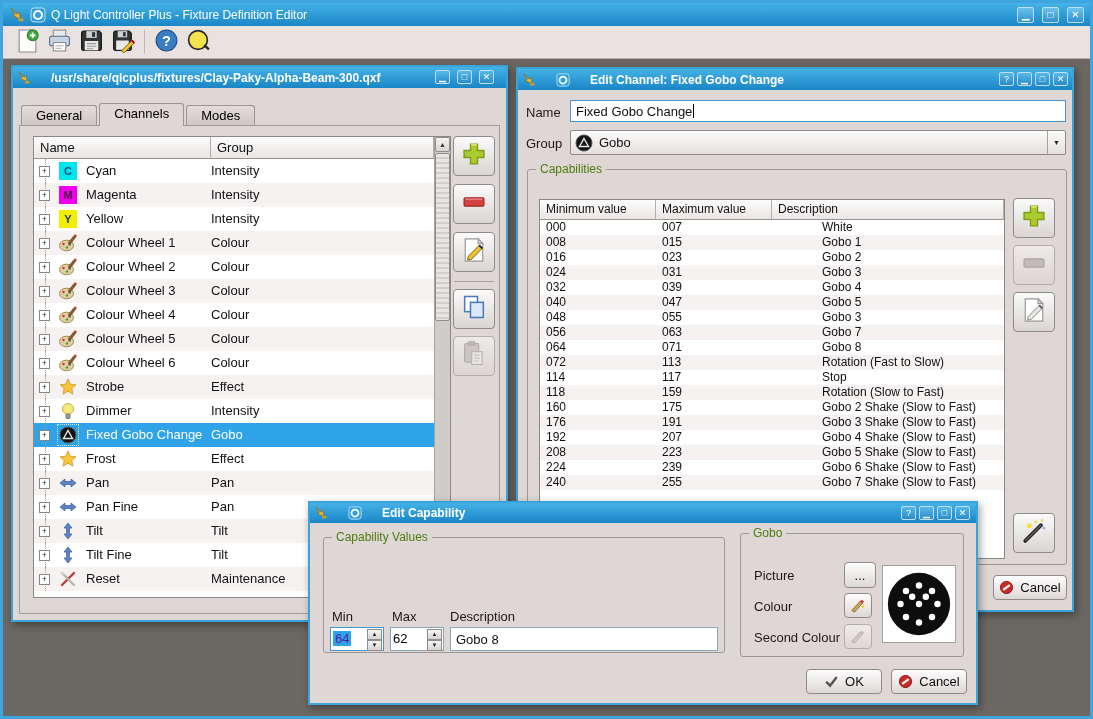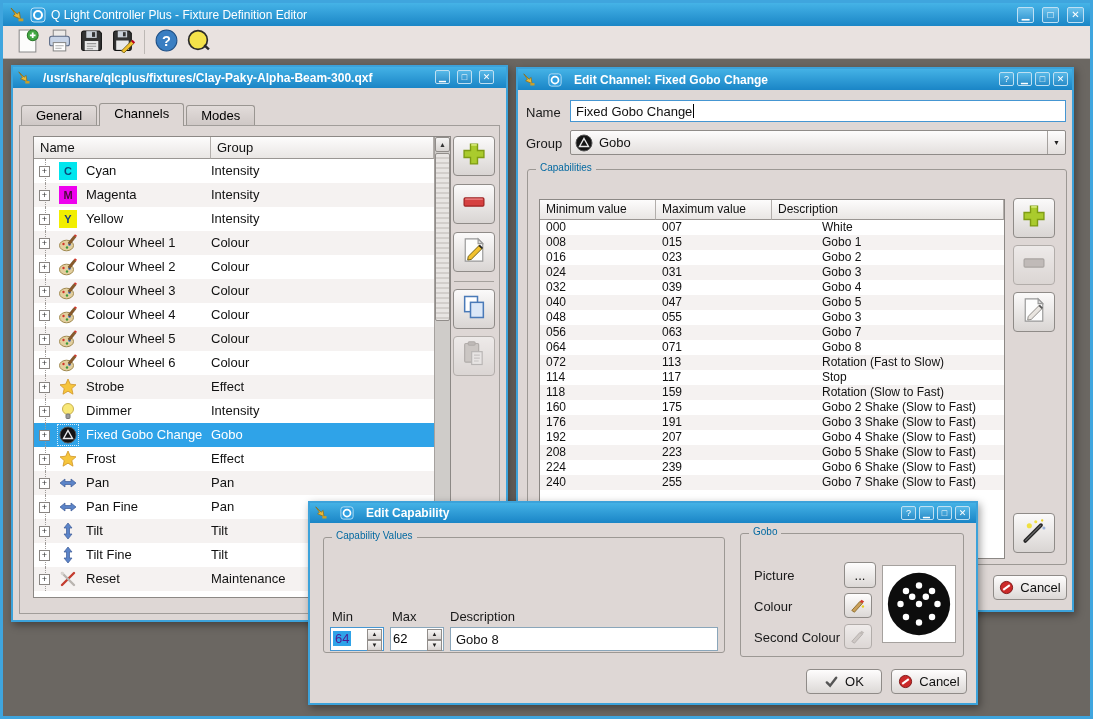--- a/index.html
+++ b/index.html
@@ -16,28 +16,28 @@
   .appicon { width:16px; height:16px; flex:none; }
 
   .toolbar { position:absolute; left:0; right:0; top:23px; height:33px; background:#e9e2e0;
     border-bottom:1px solid #b8b3b0; display:flex; align-items:center; padding-left:8px; }
   .tbtn { width:32px; height:28px; display:flex; align-items:center; justify-content:center; }
   .tsep { width:1px; height:24px; background:#bdb8b5; margin:0 5px; }
 
   
   .win { position:absolute; border:2px solid #3ca2da; background:#ded7d5; box-shadow:2px 3px 8px rgba(0,0,0,.38); }
   .tb { position:absolute; left:0; right:0; top:0; height:21px; background:linear-gradient(#44b2e6,#1a85c6);
-        display:flex; align-items:center; gap:12px; padding:0 4px; }
+        display:flex; align-items:center; gap:20px; padding:0 4px; }
   .tb .ttl { color:#fff; font-size:12px; font-weight:bold; flex:1; white-space:nowrap; overflow:hidden; }
   .wico { width:14px; height:14px; flex:none; }
   .wbtn { position:absolute; top:3px; width:15px; height:14px; border:1px solid #bfe0f2; border-radius:2px;
     background:linear-gradient(#58b9e8,#2a8cc8); color:#fff; font-size:9px; line-height:12px; text-align:center; }
 
   .gb { position:absolute; border:1px solid #9c9894; border-radius:3px; }
-  .gb > .lg { position:absolute; top:-8px; left:8px; background:#ded7d5; padding:0 4px; font-size:10px; color:#0369a1; }
+  .gb > .lg { position:absolute; top:-8px; left:8px; background:#ded7d5; padding:0 4px; font-size:12px; color:#4d7c0f; }
 
   .btn { position:absolute; display:flex; align-items:center; justify-content:center; gap:6px;
     border:1px solid #8f8b88; border-radius:4px; background:linear-gradient(#fefdfd,#dcd8d6); font-size:13px; color:#111; }
   .sbtn { position:absolute; width:42px; height:40px; display:flex; align-items:center; justify-content:center;
     border:1px solid #8f8b88; border-radius:4px; background:linear-gradient(#fbfafa,#d9d5d3); }
   .sbtn.disabled { opacity:.55; }
   .lbl { position:absolute; font-size:13px; color:#1a1a1a; white-space:nowrap; }
 
   .inp { position:absolute; background:#fff; border:1px solid #8aa6ba; font-size:13px; color:#111;
          display:flex; align-items:center; padding:0 5px; }

